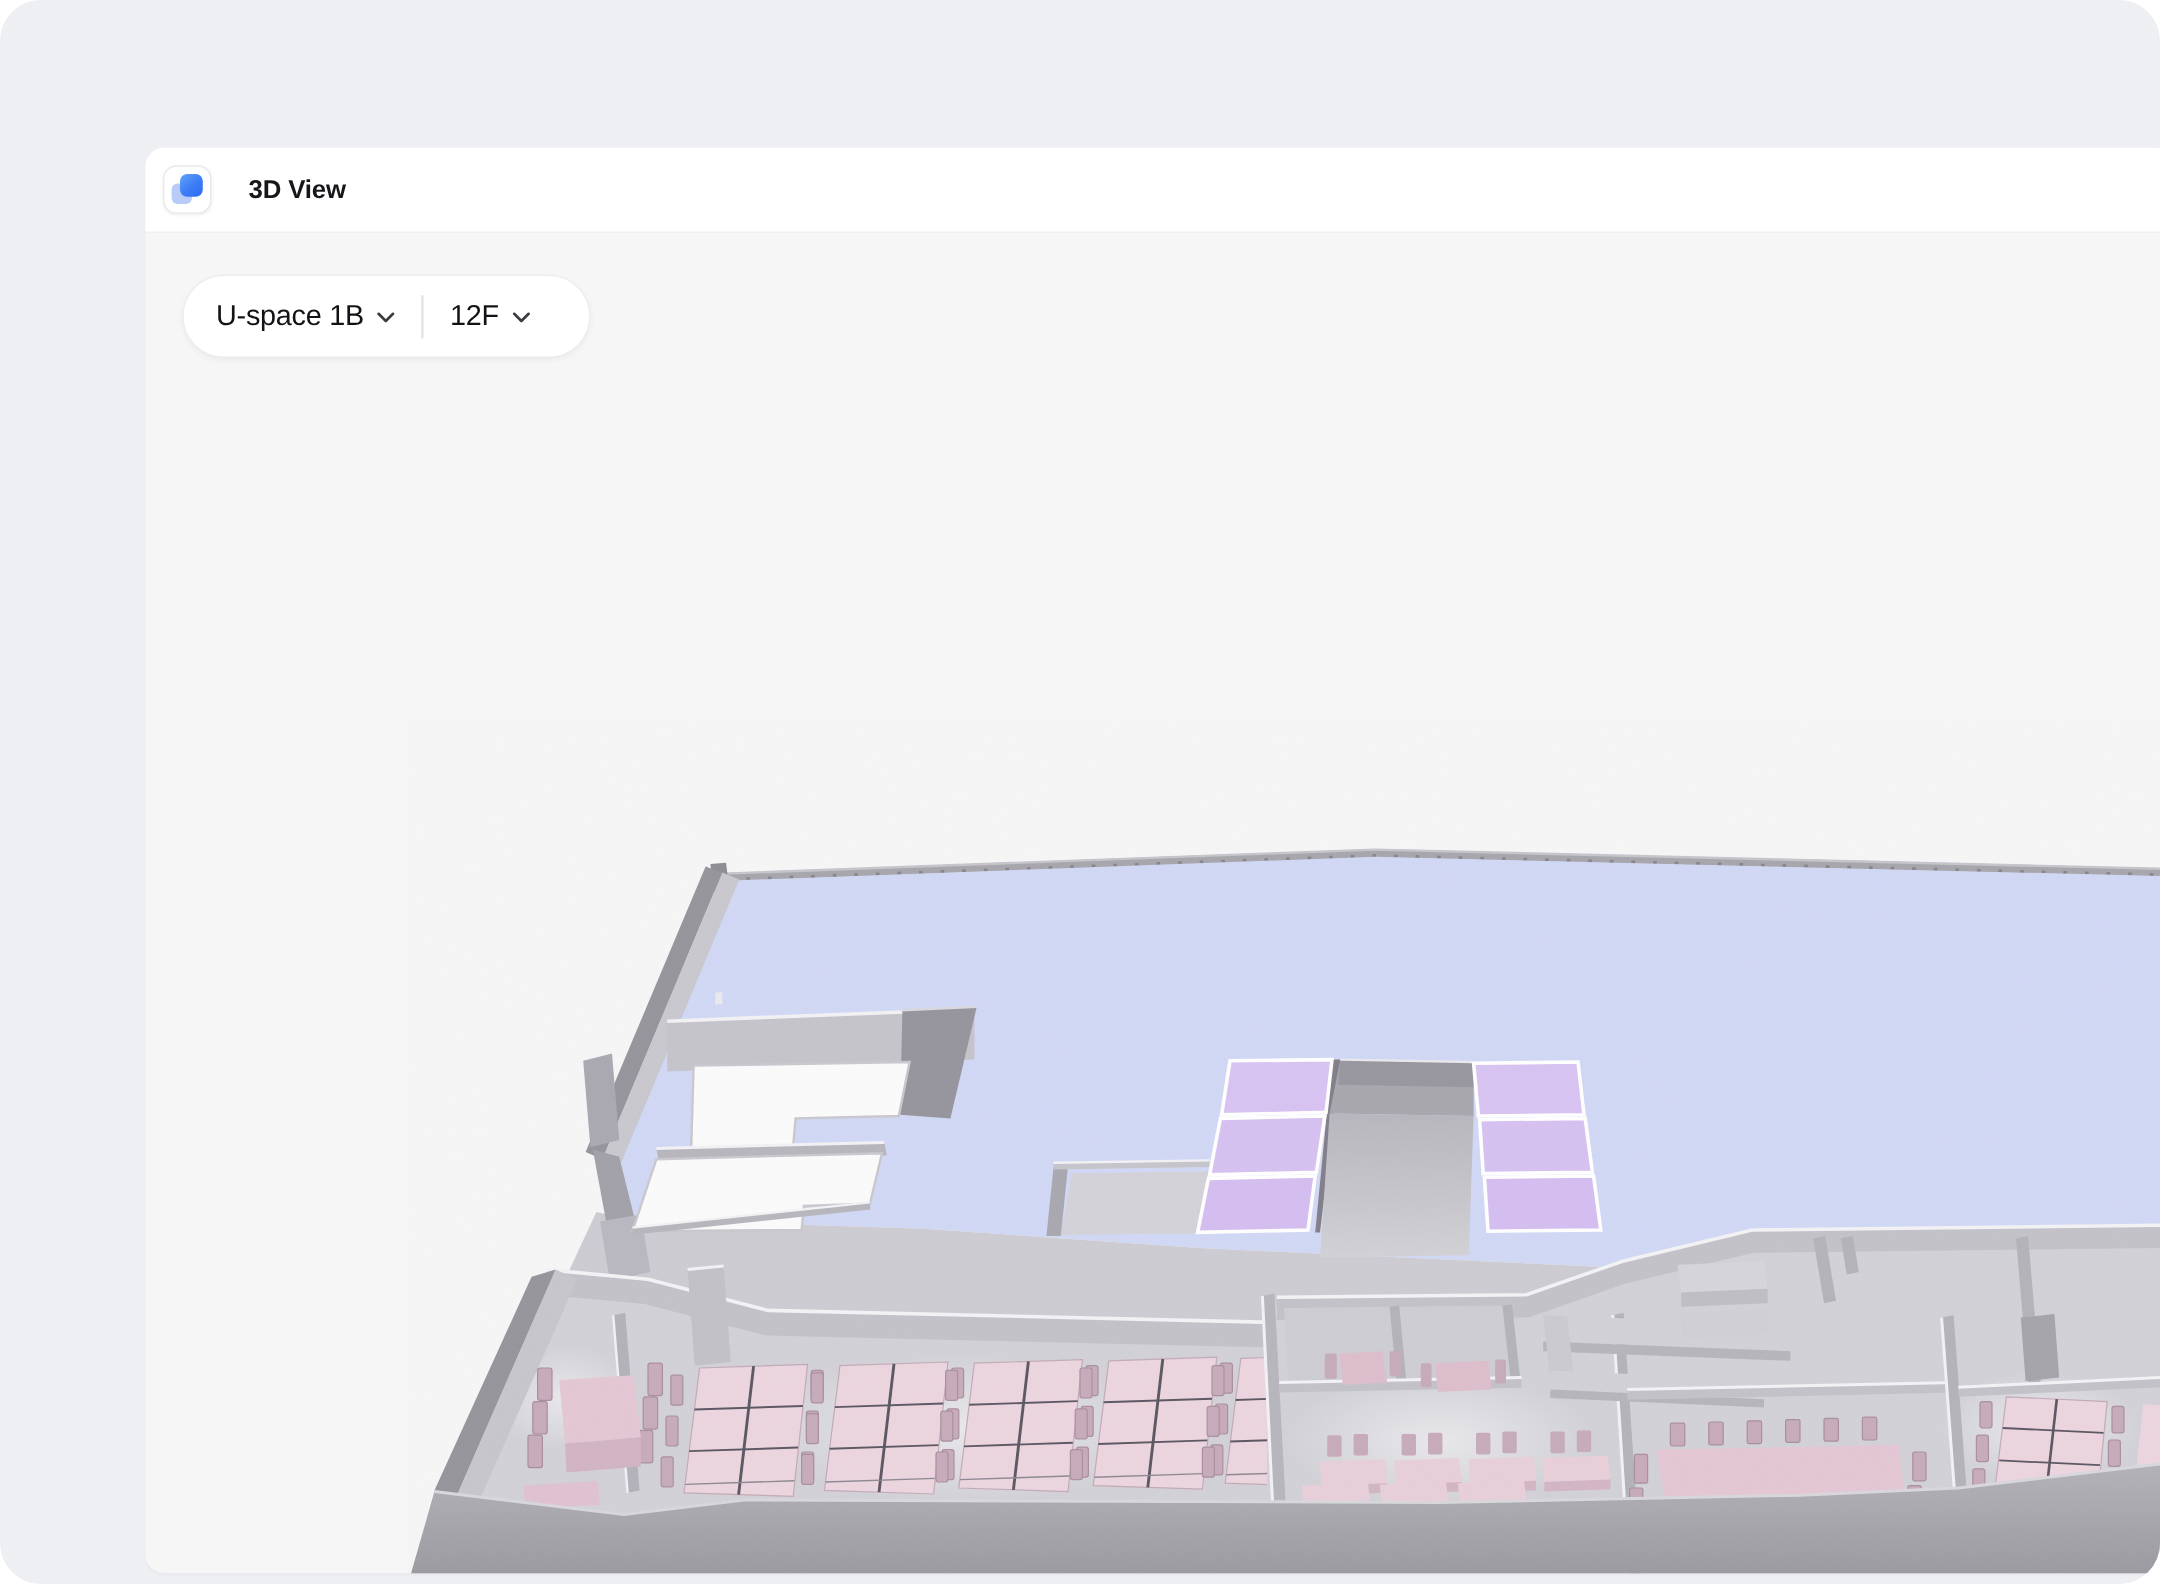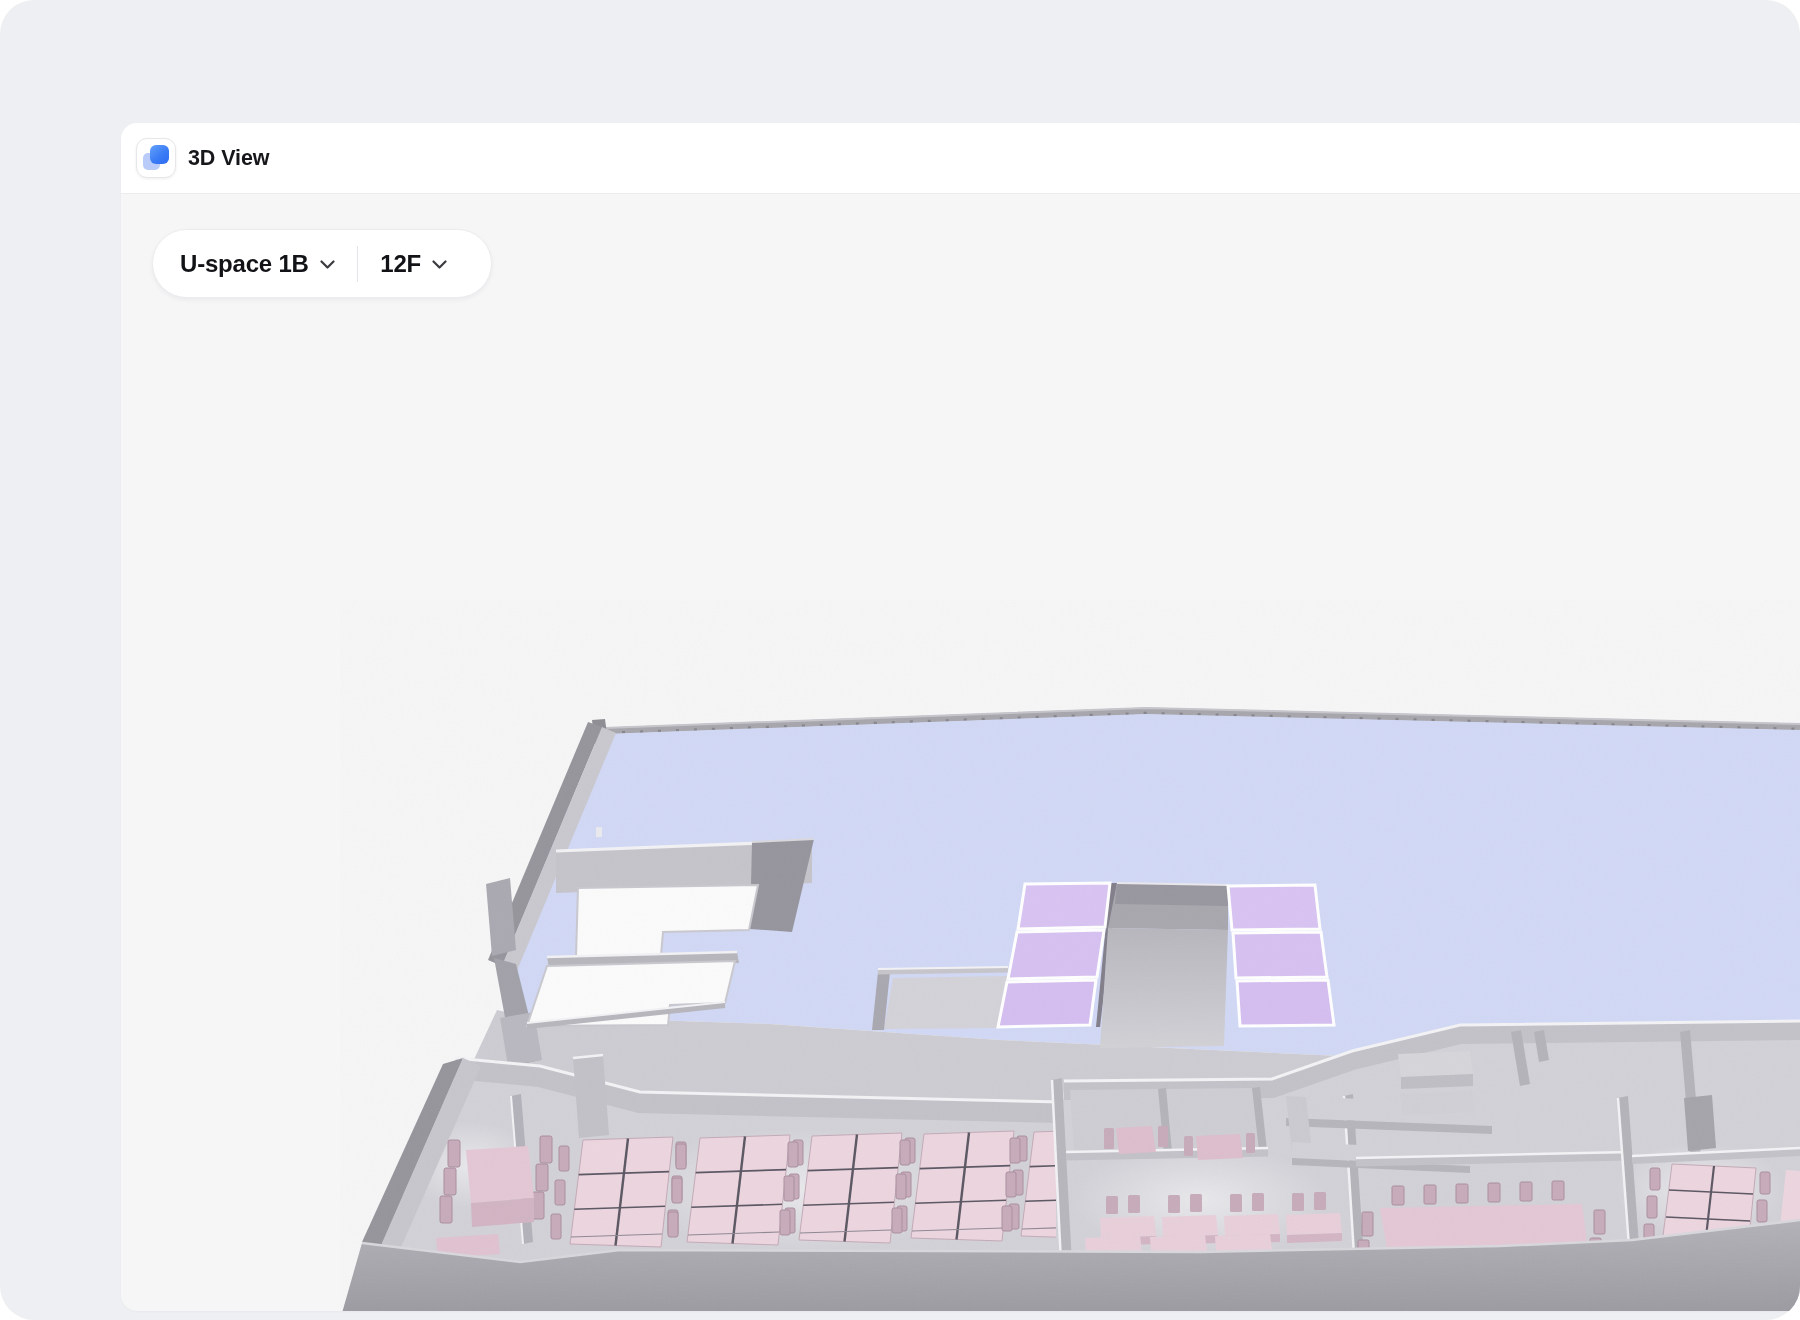--- a/index.html
+++ b/index.html
@@ -8,29 +8,29 @@
   .card{position:absolute;left:121px;top:123px;right:-12px;bottom:9px;background:#f6f6f7;
         border-radius:16px;overflow:hidden;box-shadow:0 1px 2px rgba(18,20,28,.03);}
   .card-header{position:absolute;left:0;top:0;right:0;height:70px;background:#ffffff;
         border-bottom:1.5px solid #ececee;display:flex;align-items:center;z-index:30;}
   .app-icon{position:relative;width:38px;height:38px;margin-left:15px;background:#fff;
         border:1px solid #e7e7ea;border-radius:11px;box-shadow:0 1px 3px rgba(10,15,30,.07);flex:0 0 auto;}
   .app-icon .sq-light{position:absolute;left:6px;top:14px;width:17px;height:17px;border-radius:5px;
         background:#b5c8f8;opacity:.95;}
   .app-icon .sq-dark{position:absolute;left:13px;top:6px;width:19px;height:19px;border-radius:6px;
         background:linear-gradient(140deg,#63a2f9 0%,#3b7cf6 55%,#2d6bf2 100%);}
-  .app-title{margin-left:12px;font-size:21.5px;font-weight:700;color:#16171a;letter-spacing:-.1px;}
+  .app-title{margin-left:31px;font-size:21.5px;font-weight:700;color:#16171a;letter-spacing:-.1px;}
   .canvas{position:absolute;inset:0;top:71px;z-index:1;}
   .canvas svg{position:absolute;left:-121px;top:-194px;}
   .selector-pill{position:absolute;left:31px;top:106px;height:69px;width:340px;box-sizing:border-box;
         background:#ffffff;border:1px solid #ececef;border-radius:34.5px;display:flex;align-items:center;
         box-shadow:0 2px 5px rgba(20,22,34,.05);z-index:40;padding:0 0 0 27px;}
   .sel-btn{display:flex;align-items:center;cursor:pointer;background:none;border:none;padding:0;
         font-family:inherit;}
-  .sel-label{font-size:24px;font-weight:700;color:#121316;letter-spacing:-.2px;}
+  .sel-label{font-size:24px;font-weight:400;color:#121316;letter-spacing:-.2px;}
   .chev{margin-left:11px;margin-top:3px;flex:0 0 auto;}
   .pill-divider{width:1.5px;height:36px;background:#e4e4e8;margin:0 22px;flex:0 0 auto;}
 </style>
 </head>
 <body>
 
 <div class="stage">
   <div class="card">
 
     <div class="canvas">

